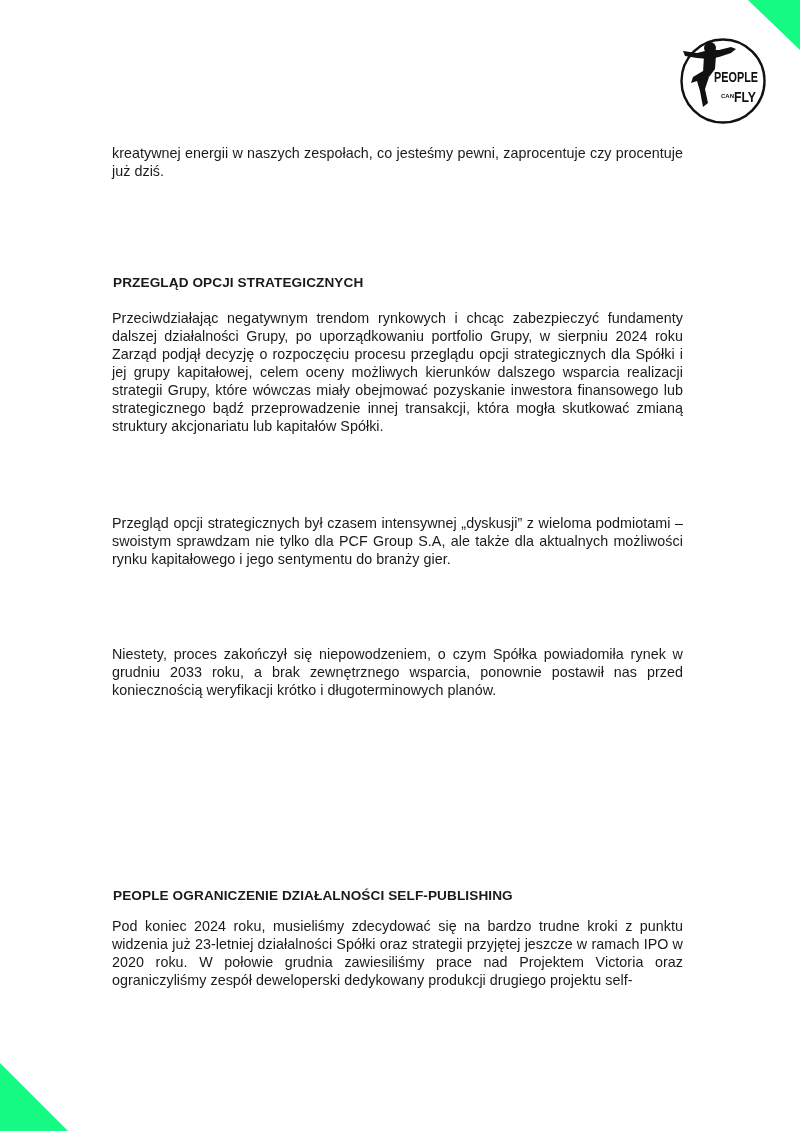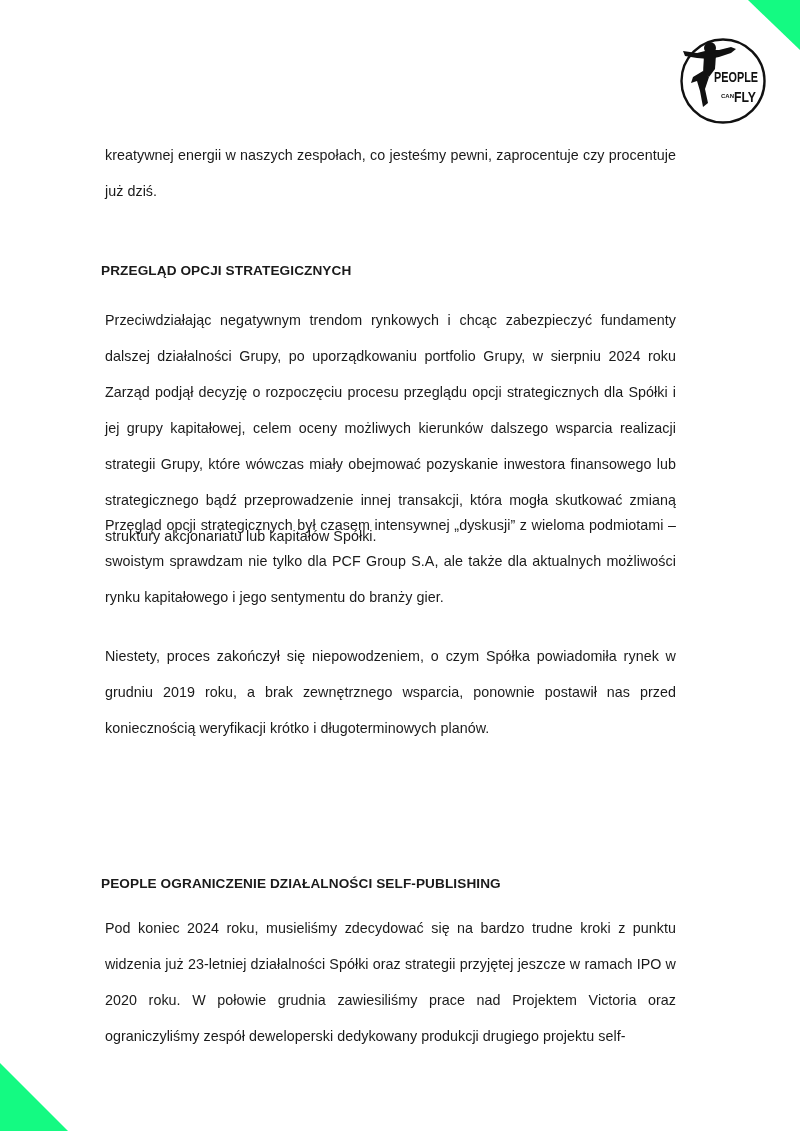--- a/index.html
+++ b/index.html
@@ -2,23 +2,23 @@
 <html><head>
   <meta charset="utf-8">
   <style>
     html, body { margin: 0; padding: 0; background: #ffffff; }
     body { width: 800px; height: 1131px; position: relative; overflow: hidden;
       font-family: "Liberation Sans", "DejaVu Sans", sans-serif; color: #1a1a1a; }
     .corner-tr { position: absolute; top: 0; right: 0; width: 52px; height: 50px; }
     .corner-bl { position: absolute; left: 0; bottom: 0; width: 70px; height: 70px; }
     .logo { position: absolute; left: 679px; top: 37px; width: 88px; height: 88px; }
     .content { position: absolute; left: 97px; top: 129px; width: 571px; }
-    p.body { margin: 8px; font-size: 14.3px; line-height: 36px; text-align: justify;
+    p.body { margin: 15px; font-size: 14.3px; line-height: 18px; text-align: justify;
       letter-spacing: 0.05px; }
-    h2.section { margin: 4px; font-size: 13.6px; font-weight: bold; line-height: 20px; letter-spacing: 0.1px; }
+    h2.section { margin: 16px; font-size: 13.6px; font-weight: bold; line-height: 20px; letter-spacing: 0.1px; }
     .para { position: absolute; left: 0; width: 571px; }
   </style>
 </head>
 <body>
 
 <svg class="corner-tr" viewBox="0 0 52 50">
   <polygon points="0,0 52,0 52,50" fill="#14FA82"></polygon>
 </svg>
 <svg class="corner-bl" viewBox="0 0 70 70">
   <polygon points="0,2 0,70 68,70" fill="#14FA82"></polygon>
@@ -43,18 +43,18 @@
 
 <div class="content">
   <p class="body para" style="top:0px">kreatywnej energii w naszych zespołach, co jesteśmy pewni, zaprocentuje czy procentuje już dziś.</p>
 
   <h2 class="section para" style="top:128px">PRZEGLĄD OPCJI STRATEGICZNYCH</h2>
 
   <p class="body para" style="top:165px">Przeciwdziałając negatywnym trendom rynkowych i chcąc zabezpieczyć fundamenty dalszej działalności Grupy, po uporządkowaniu portfolio Grupy, w sierpniu 2024 roku Zarząd podjął decyzję o rozpoczęciu procesu przeglądu opcji strategicznych dla Spółki i jej grupy kapitałowej, celem oceny możliwych kierunków dalszego wsparcia realizacji strategii Grupy, które wówczas miały obejmować pozyskanie inwestora finansowego lub strategicznego bądź przeprowadzenie innej transakcji, która mogła skutkować zmianą struktury akcjonariatu lub kapitałów Spółki.</p>
 
   <p class="body para" style="top:370px">Przegląd opcji strategicznych był czasem intensywnej „dyskusji” z wieloma podmiotami – swoistym sprawdzam nie tylko dla PCF Group S.A, ale także dla aktualnych możliwości rynku kapitałowego i jego sentymentu do branży gier.</p>
 
-  <p class="body para" style="top:501px">Niestety, proces zakończył się niepowodzeniem, o czym Spółka powiadomiła rynek w grudniu 2019 roku, a brak zewnętrznego wsparcia, ponownie postawił nas przed koniecznością weryfikacji krótko i długoterminowych planów.</p>
+  <p class="body para" style="top:501px">Niestety, proces zakończył się niepowodzeniem, o czym Spółka powiadomiła rynek w grudniu 2033 roku, a brak zewnętrznego wsparcia, ponownie postawił nas przed koniecznością weryfikacji krótko i długoterminowych planów.</p>
 
   <h2 class="section para" style="top:741px">PEOPLE OGRANICZENIE DZIAŁALNOŚCI SELF-PUBLISHING</h2>
 
   <p class="body para" style="top:773px">Pod koniec 2024 roku, musieliśmy zdecydować się na bardzo trudne kroki z punktu widzenia już 23-letniej działalności Spółki oraz strategii przyjętej jeszcze w ramach IPO w 2020 roku. W połowie grudnia zawiesiliśmy prace nad Projektem Victoria oraz ograniczyliśmy zespół deweloperski dedykowany produkcji drugiego projektu self-</p>
 </div>
 
 </body></html>

